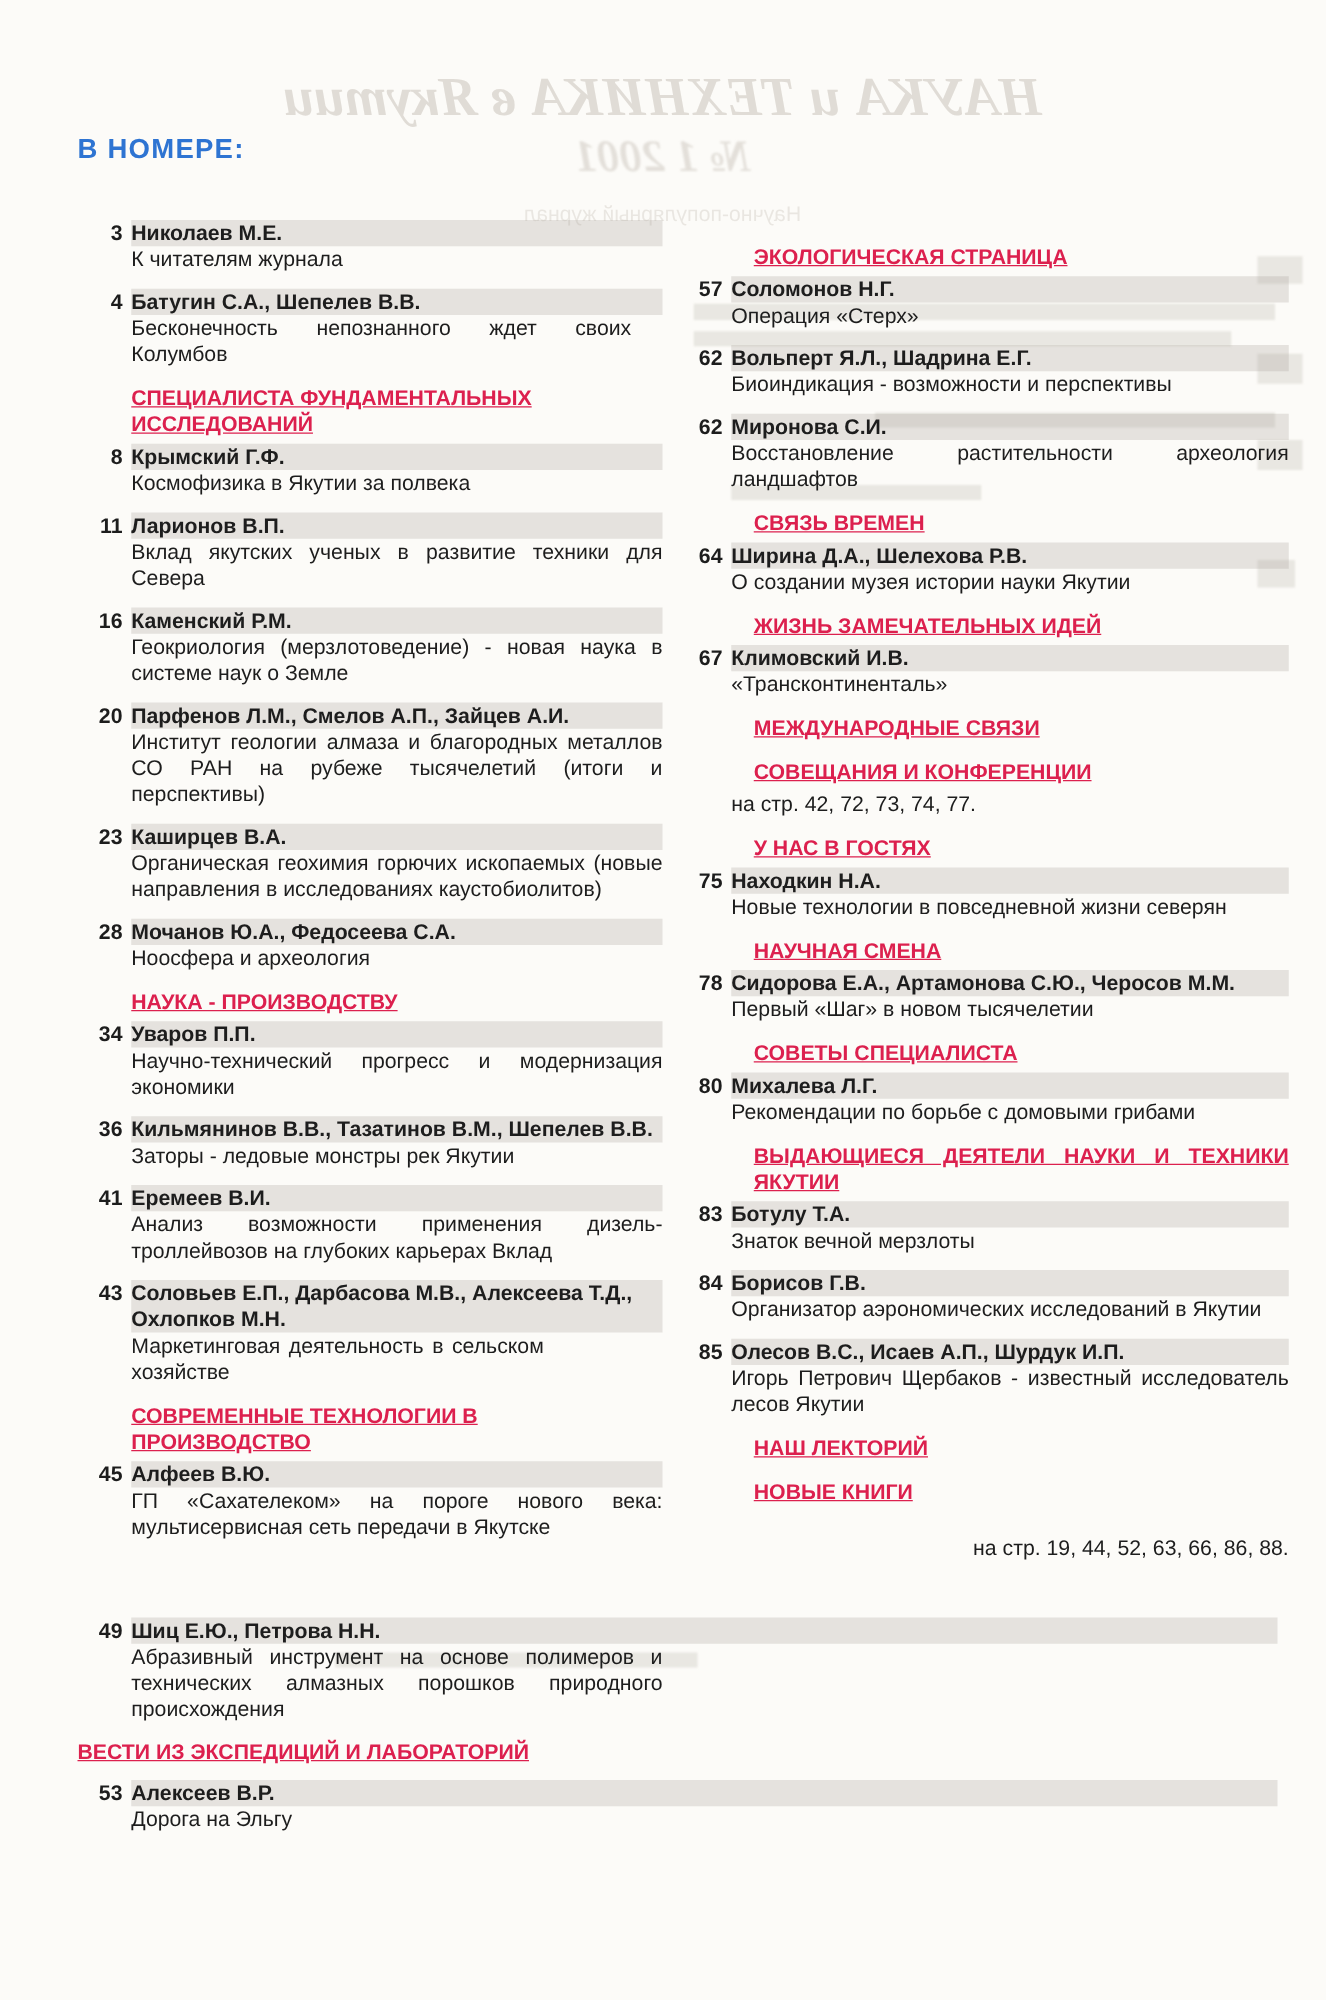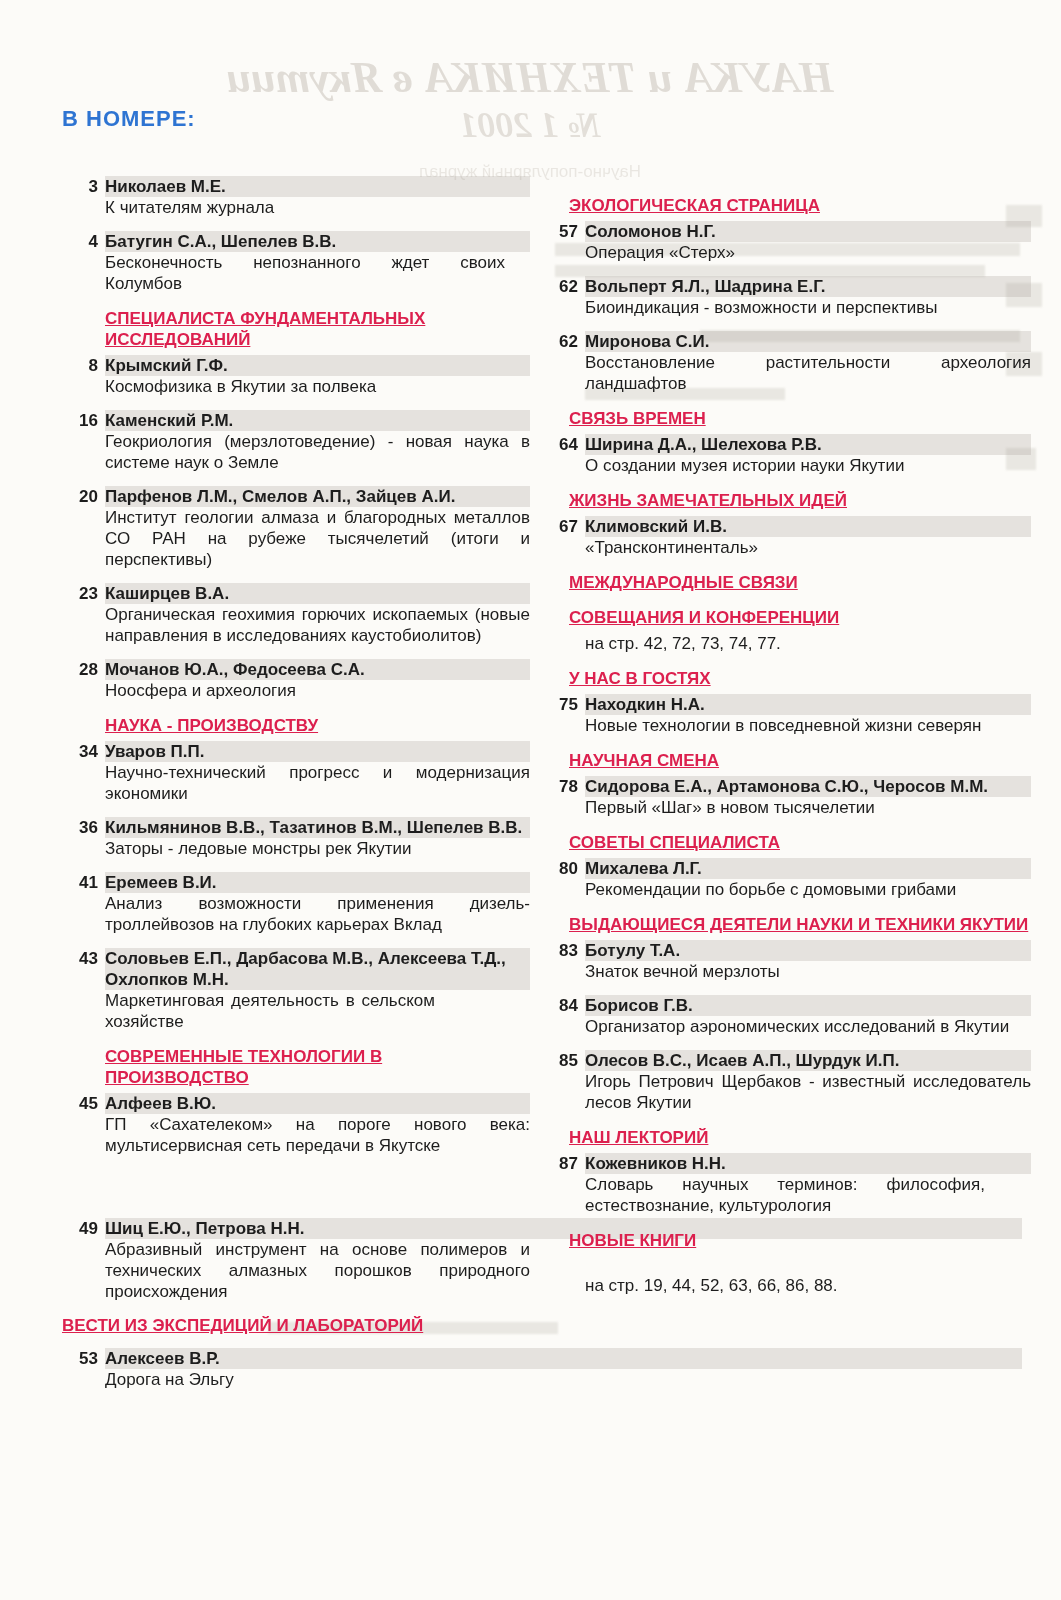--- a/index.html
+++ b/index.html
@@ -37,39 +37,39 @@
   
   .col{position:absolute;font-size:17px;line-height:21px;}
   .col-left{left:62px;top:176px;width:468px;}
   .col-right{left:553px;top:181px;width:478px;}
   
   .section{
     color:var(--red);font-weight:bold;text-decoration:underline;
     margin:14px 0 5px 0;
   }
   .col-left  .section{margin-left:43px;}
-  .col-right .section{margin-left:16px;}
+  .col-right .section{margin-left:50px;}
   .section.wide{text-align:justify;}
   .section.tight{margin:0 0 1px 0;}
   
   .entry{position:relative;margin:0 0 13px 0;}
   .col-left  .entry{padding-left:43px;}
   .col-right .entry{padding-left:32px;}
   .num{
     position:absolute;left:0;top:0;text-align:right;font-weight:bold;
   }
   .col-left  .num{width:36px;}
   .col-right .num{width:25px;}
   .authors{font-weight:bold;background:var(--bar);}
   .bar-wide .authors{margin-right:-492px;}
   .title{text-align:justify;}
   .note{margin:0 0 13px 0;}
   .col-right .note{margin-left:32px;}
   .gap-lg{margin-top:62px;}
-  .gap-top{margin-top:24px;}
+  .gap-top{margin-top:24px;text-align:right;}
   .tight{margin-bottom:2px;margin-top:12px;}
   .n400 .title{max-width:400px;}
   .n330 .title{max-width:330px;}
 </style>
 </head>
 <body>
 
 <div class="ghost ghost-title">НАУКА и ТЕХНИКА в Якутии</div>
 <div class="ghost ghost-issue">№ 1  2001</div>
 <div class="ghost ghost-sub">Научно-популярный журнал</div>
@@ -97,20 +97,25 @@
       <div class="authors">Батугин С.А., Шепелев В.В.</div>
       <div class="title">Бесконечность непознанного ждет своих Колумбов</div>
     </div>
     <div class="section">СПЕЦИАЛИСТА ФУНДАМЕНТАЛЬНЫХ ИССЛЕДОВАНИЙ</div>
     <div class="entry">
       <div class="num">8</div>
       <div class="authors">Крымский Г.Ф.</div>
       <div class="title">Космофизика в Якутии за полвека</div>
     </div>
     <div class="entry">
+      <div class="num">11</div>
+      <div class="authors">Ларионов В.П.</div>
+      <div class="title">Вклад якутских ученых в развитие техники для Севера</div>
+    </div>
+    <div class="entry">
       <div class="num">16</div>
       <div class="authors">Каменский Р.М.</div>
       <div class="title">Геокриология (мерзлотоведение) - новая наука в системе наук о Земле</div>
     </div>
     <div class="entry">
       <div class="num">20</div>
       <div class="authors">Парфенов Л.М., Смелов А.П., Зайцев А.И.</div>
       <div class="title">Институт геологии алмаза и благородных металлов СО РАН на рубеже тысячелетий (итоги и перспективы)</div>
     </div>
     <div class="entry">
@@ -222,20 +227,15 @@
       <div class="num">84</div>
       <div class="authors">Борисов Г.В.</div>
       <div class="title">Организатор аэрономических исследований в Якутии</div>
     </div>
     <div class="entry">
       <div class="num">85</div>
       <div class="authors">Олесов В.С., Исаев А.П., Шурдук И.П.</div>
       <div class="title">Игорь Петрович Щербаков - известный исследователь лесов Якутии</div>
     </div>
     <div class="section">НАШ ЛЕКТОРИЙ</div>
-    <div class="entry n400">
-      <div class="num">87</div>
-      <div class="authors">Кожевников Н.Н.</div>
-      <div class="title">Словарь научных терминов: философия, естествознание, культурология</div>
-    </div>
     <div class="section">НОВЫЕ КНИГИ</div>
     <div class="note gap-top">на стр. 19, 44, 52, 63, 66, 86, 88.</div>
   </div>
 
 </body></html>

